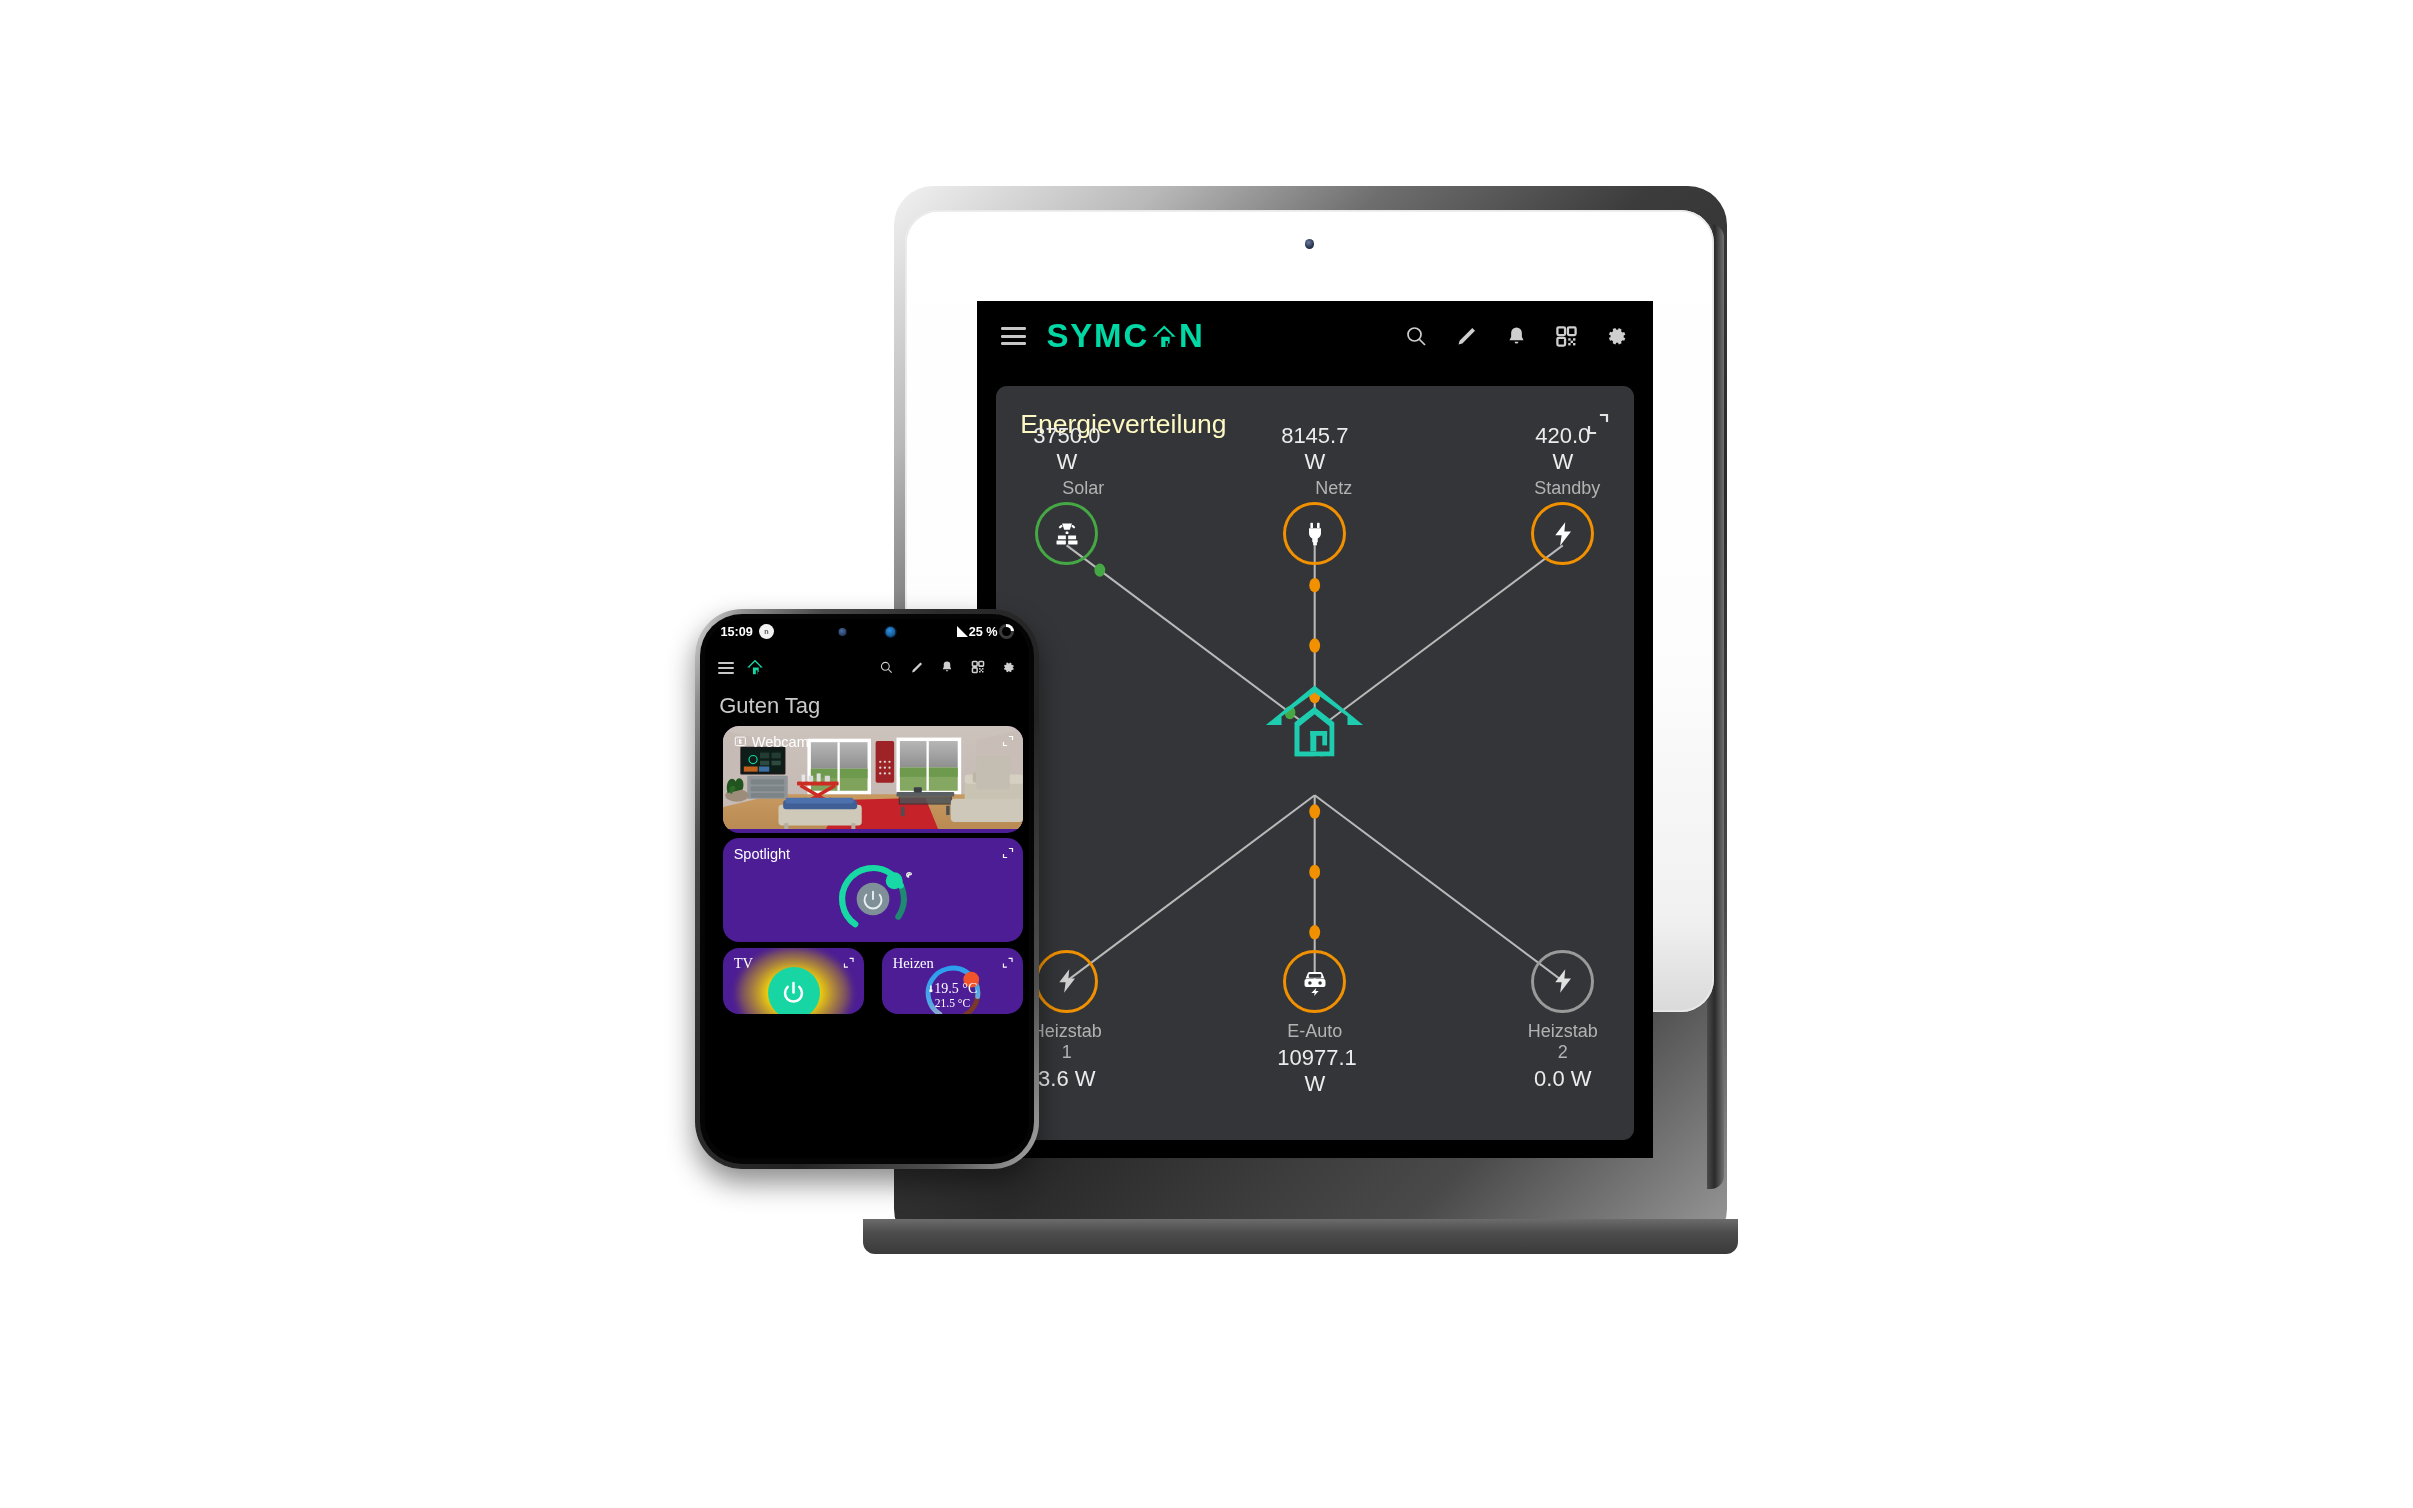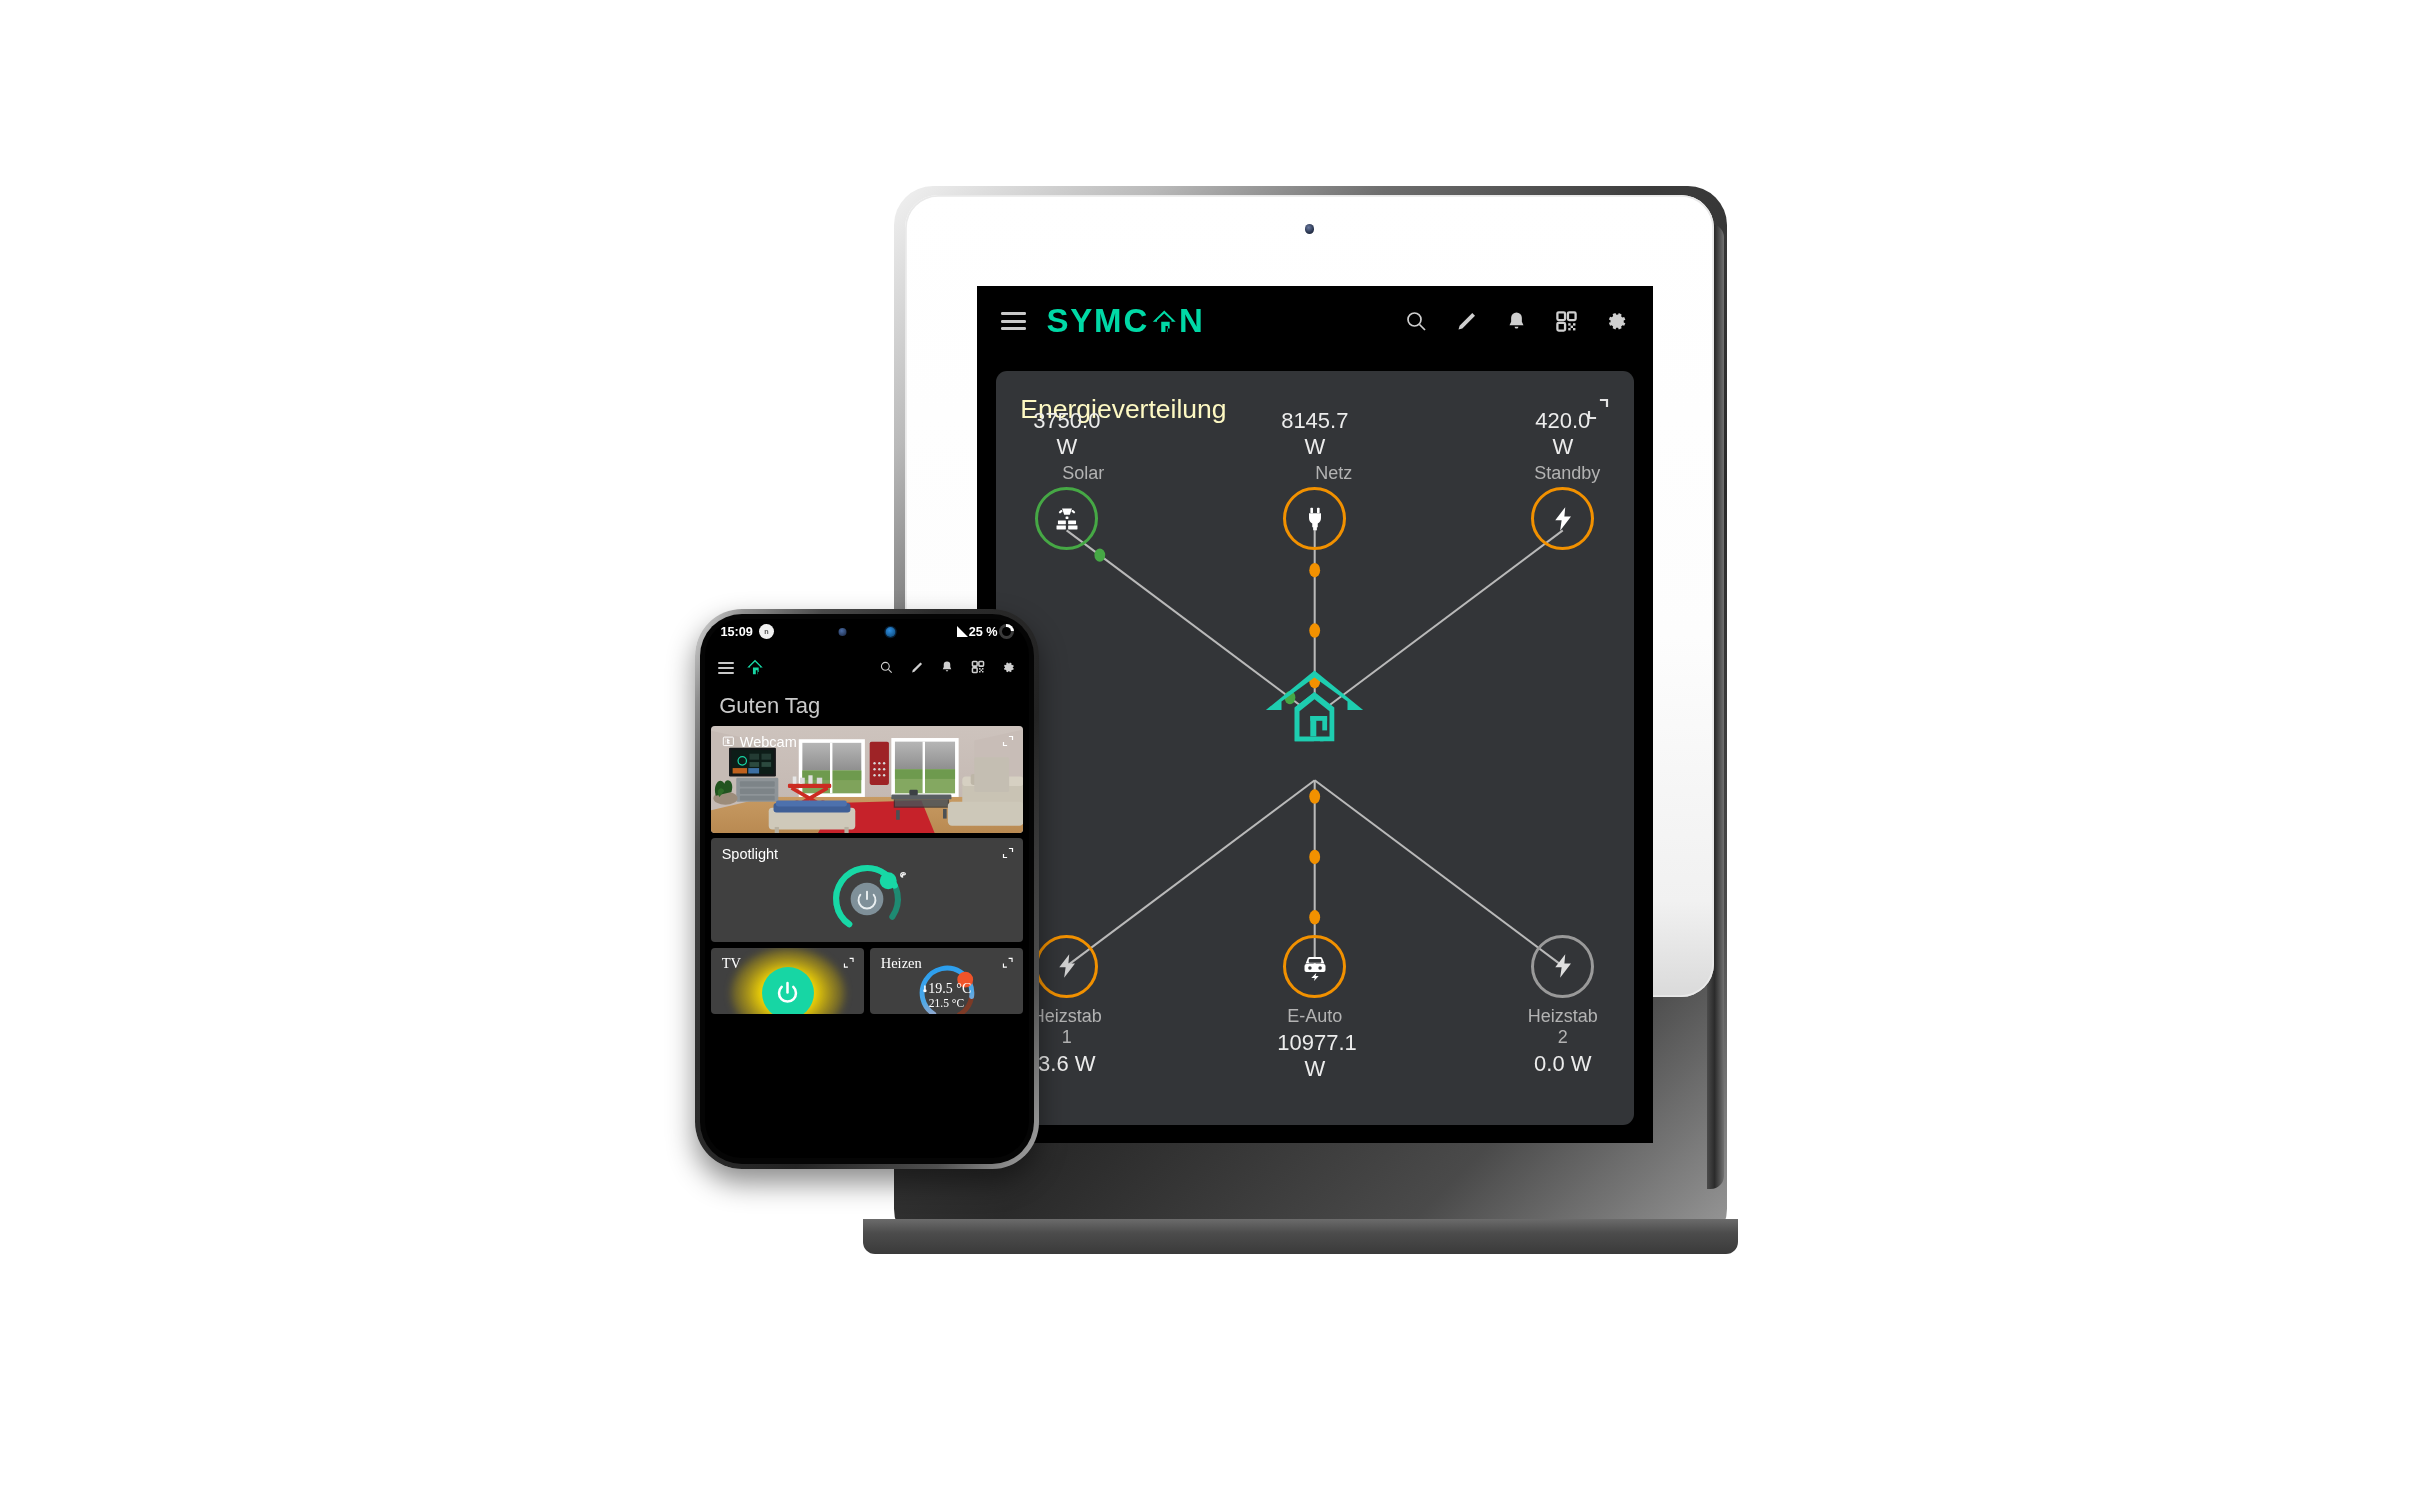--- a/index.html
+++ b/index.html
@@ -15,21 +15,21 @@
   .tablet {
     position: absolute; left: 905px; top: 193px;
     width: 809px; height: 1038px;
   }
   .tablet-shadow {
     position:absolute; left:-11px; top:-7.2px; width:833px; height:1062px;
     border-radius: 39px;
     background: linear-gradient(135deg,#f2f2f2 0%,#b9b9b9 14%,#6e6e6e 26%,#3c3c3c 40%,#2a2a2a 60%,#4a4a4a 82%,#9a9a9a 100%);
   }
   .tablet-body {
-    position:absolute; left:0; top:2px; width:809px; height:802px;
+    position:absolute; left:0; top:17px; width:809px; height:802px;
     border-radius: 33px;
     background: linear-gradient(180deg,#ffffff 0%,#fdfdfd 55%,#f1f1f1 88%,#dadada 100%);
     box-shadow: inset 0 0 0 1.8px #e9e9e9;
   }
   .tablet-side {
     position:absolute; left:802px; top:31px; width:17px; height:965px;
     background: linear-gradient(90deg,#4b4b4b,#2b2b2b 45%,#707070 100%);
     border-radius: 0 13.3px 13.3px 0;
   }
   .tablet-base {
@@ -142,21 +142,21 @@
   .p-header {
     margin-top:31px; height:37px; display:flex; align-items:center; padding:0 13.3px;
   }
   .p-burger { width:16.3px; display:flex; flex-direction:column; gap:3px; }
   .p-burger i { height:2.1px; background:#c8c8c8; border-radius:1.2px; }
   .p-home { margin-left:12px; }
   .p-icons { margin-left:auto; display:flex; align-items:center; gap:16.3px; }
   .greeting { padding: 6px 14.5px 7.2px; color:#c9c9c9; font-size:22px; }
 
   .cards { padding: 0 6px; }
-  .card { background:#404040; border-radius:4px; position:relative; overflow:hidden; margin-bottom:5.4px; }
+  .card { background:#4c1d95; border-radius:16px; position:relative; overflow:hidden; margin-bottom:5.4px;margin-left:12px; }
   .card-hd {
     position:absolute; left:11px; top:7.8px; right:9.7px; z-index:3;
     display:flex; align-items:center; color:#fff; font-size:14.5px;
   }
   .card-hd .exp { margin-left:auto; }
 
   .webcam-card { height:107px; }
   .webcam-img { position:absolute; inset:0; }
   .spot-card { height:104px; }
   .row2 { display:flex; gap:5.4px;font-family:Liberation Serif, serif; }

